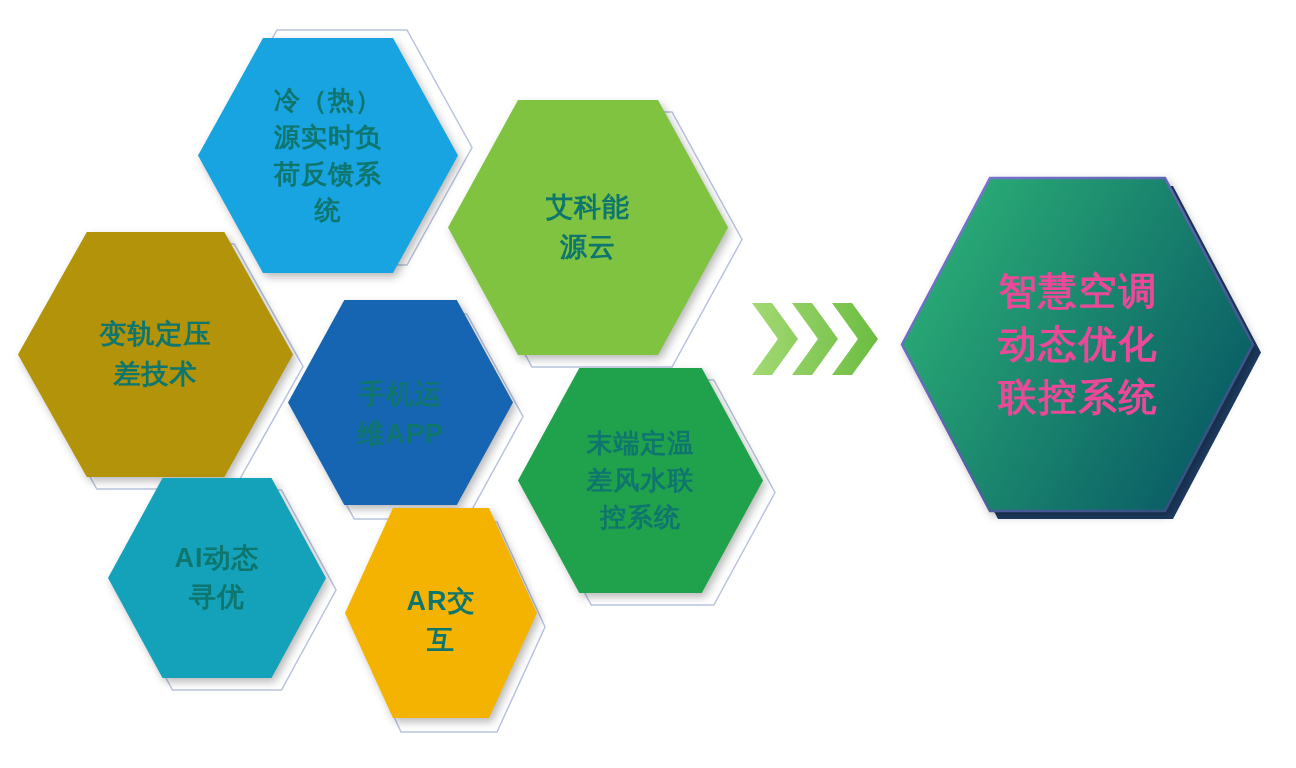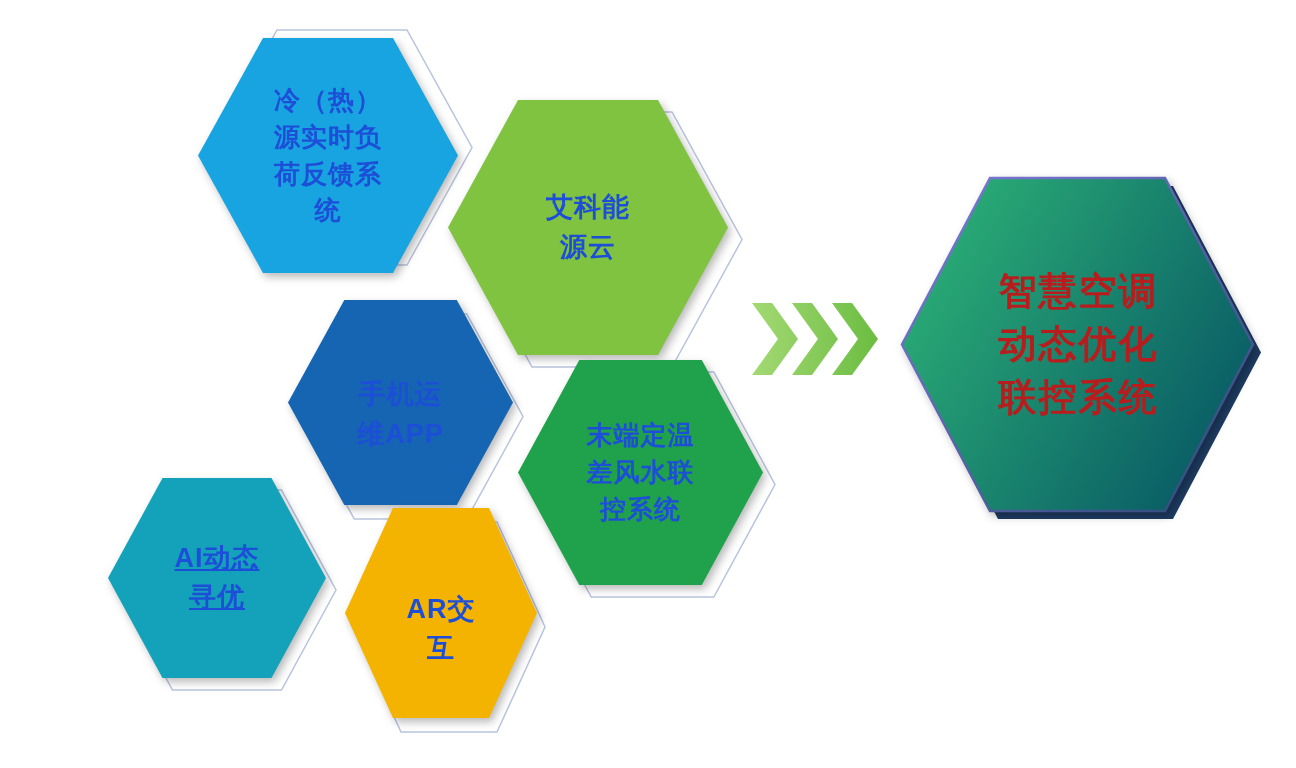--- a/index.html
+++ b/index.html
@@ -32,34 +32,34 @@
     filter: drop-shadow(3px 4px 4px rgba(0,0,0,0.28));
   }
   .label {
     position: absolute;
     display: flex;
     align-items: center;
     justify-content: center;
     text-align: center;
     white-space: pre-line;
     font-weight: 700;
-    color: #1d4ed8;
+    color: #0f766e;
     font-size: 27px;
     line-height: 1.45;
     letter-spacing: 1px;
   }
   .label.small {
     font-size: 26px;
     line-height: 1.42;
   }
   .label.result-label {
     font-size: 38px;
     line-height: 1.4;
     font-weight: 800;
-    color: #b91c1c;
+    color: #ec4899;
     letter-spacing: 2px;
   }
   .arrows {
     position: absolute;
   }
 </style>
 </head>
 <body>
 
 <div id="canvas">
@@ -77,55 +77,63 @@
 
   <div class="node" style="left:448px; top:100px; width:294px; height:267px;text-decoration:underline;">
     <svg width="294" height="267" viewBox="0 0 294 267">
       <polygon class="ghost-hex" points="84,12 224,12 294,139.5 224,267 84,267 14,139.5" stroke="#b9c3de"></polygon>
       <polygon class="main-hex" points="70,0 210,0 280,127.5 210,255 70,255 0,127.5" fill="#80c341"></polygon>
     </svg>
     <div class="label" style="left:0; top:0; width:280px; height:255px;">艾科能
 源云</div>
   </div>
 
+  <div class="node" style="left:18px; top:232px; width:285px; height:257px;">
+    <svg width="285" height="257" viewBox="0 0 285 257">
+      <polygon class="ghost-hex" points="78.8,12 216.3,12 285,134.5 216.3,257 78.8,257 10,134.5" stroke="#b9c3de"></polygon>
+      <polygon class="main-hex" points="68.8,0 206.3,0 275,122.5 206.3,245 68.8,245 0,122.5" fill="#b2930a"></polygon>
+    </svg>
+    <div class="label" style="left:0; top:0; width:275px; height:245px;">变轨定压
+差技术</div>
+  </div>
 
   <div class="node" style="left:288px; top:300px; width:235px; height:219px;">
     <svg width="235" height="219" viewBox="0 0 235 219">
       <polygon class="ghost-hex" points="66.3,14 178.8,14 235,116.5 178.8,219 66.3,219 10,116.5" stroke="#b9c3de"></polygon>
       <polygon class="main-hex" points="56.3,0 168.8,0 225,102.5 168.8,205 56.3,205 0,102.5" fill="#1565b2"></polygon>
     </svg>
     <div class="label" style="left:0; top:12px; width:225px; height:205px;">手机运
 维APP</div>
   </div>
 
-  <div class="node" style="left:518px; top:360px; width:257px; height:167px;">
+  <div class="node" style="left:518px; top:368px; width:257px; height:167px;">
     <svg width="257" height="237" viewBox="0 0 257 237">
       <polygon class="ghost-hex" points="73.3,12 195.8,12 257,124.5 195.8,237 73.3,237 12,124.5" stroke="#b9c3de"></polygon>
       <polygon class="main-hex" points="61.3,0 183.8,0 245,112.5 183.8,225 61.3,225 0,112.5" fill="#20a24d"></polygon>
     </svg>
     <div class="label small" style="left:0; top:0; width:245px; height:225px;">末端定温
 差风水联
 控系统</div>
   </div>
 
   <div class="node" style="left:108px; top:478px; width:228px; height:212px;">
     <svg width="228" height="212" viewBox="0 0 228 212">
       <polygon class="ghost-hex" points="64.5,12 173.5,12 228,112 173.5,212 64.5,212 10,112" stroke="#b9c3de"></polygon>
       <polygon class="main-hex" points="54.5,0 163.5,0 218,100 163.5,200 54.5,200 0,100" fill="#14a2bb"></polygon>
     </svg>
-    <div class="label" style="left:0; top:0; width:218px; height:200px;text-decoration:underline;">AI动态
+    <div class="label" style="left:0; top:0; width:218px; height:200px;">AI动态
 寻优</div>
   </div>
 
   <div class="node" style="left:345px; top:508px; width:200px; height:224px;">
     <svg width="200" height="224" viewBox="0 0 200 224">
       <polygon class="ghost-hex" points="56,14 152,14 200,119 152,224 56,224 8,119" stroke="#b9c3de"></polygon>
       <polygon class="main-hex" points="48,0 144,0 192,105 144,210 48,210 0,105" fill="#f4b301"></polygon>
     </svg>
-    <div class="label" style="left:0; top:16px; width:192px; height:210px;">AR交
+    <div class="label" style="left:0; top:8px; width:192px; height:210px;">AR交
 互</div>
   </div>
 
   <svg class="arrows" style="left:752px; top:303px;" width="170" height="72" viewBox="0 0 170 72">
     <defs>
       <linearGradient id="chevGrad" x1="0" y1="0" x2="170" y2="0" gradientUnits="userSpaceOnUse">
         <stop offset="0" stop-color="#a3d973"></stop>
         <stop offset="1" stop-color="#58b330"></stop>
       </linearGradient>
     </defs>

